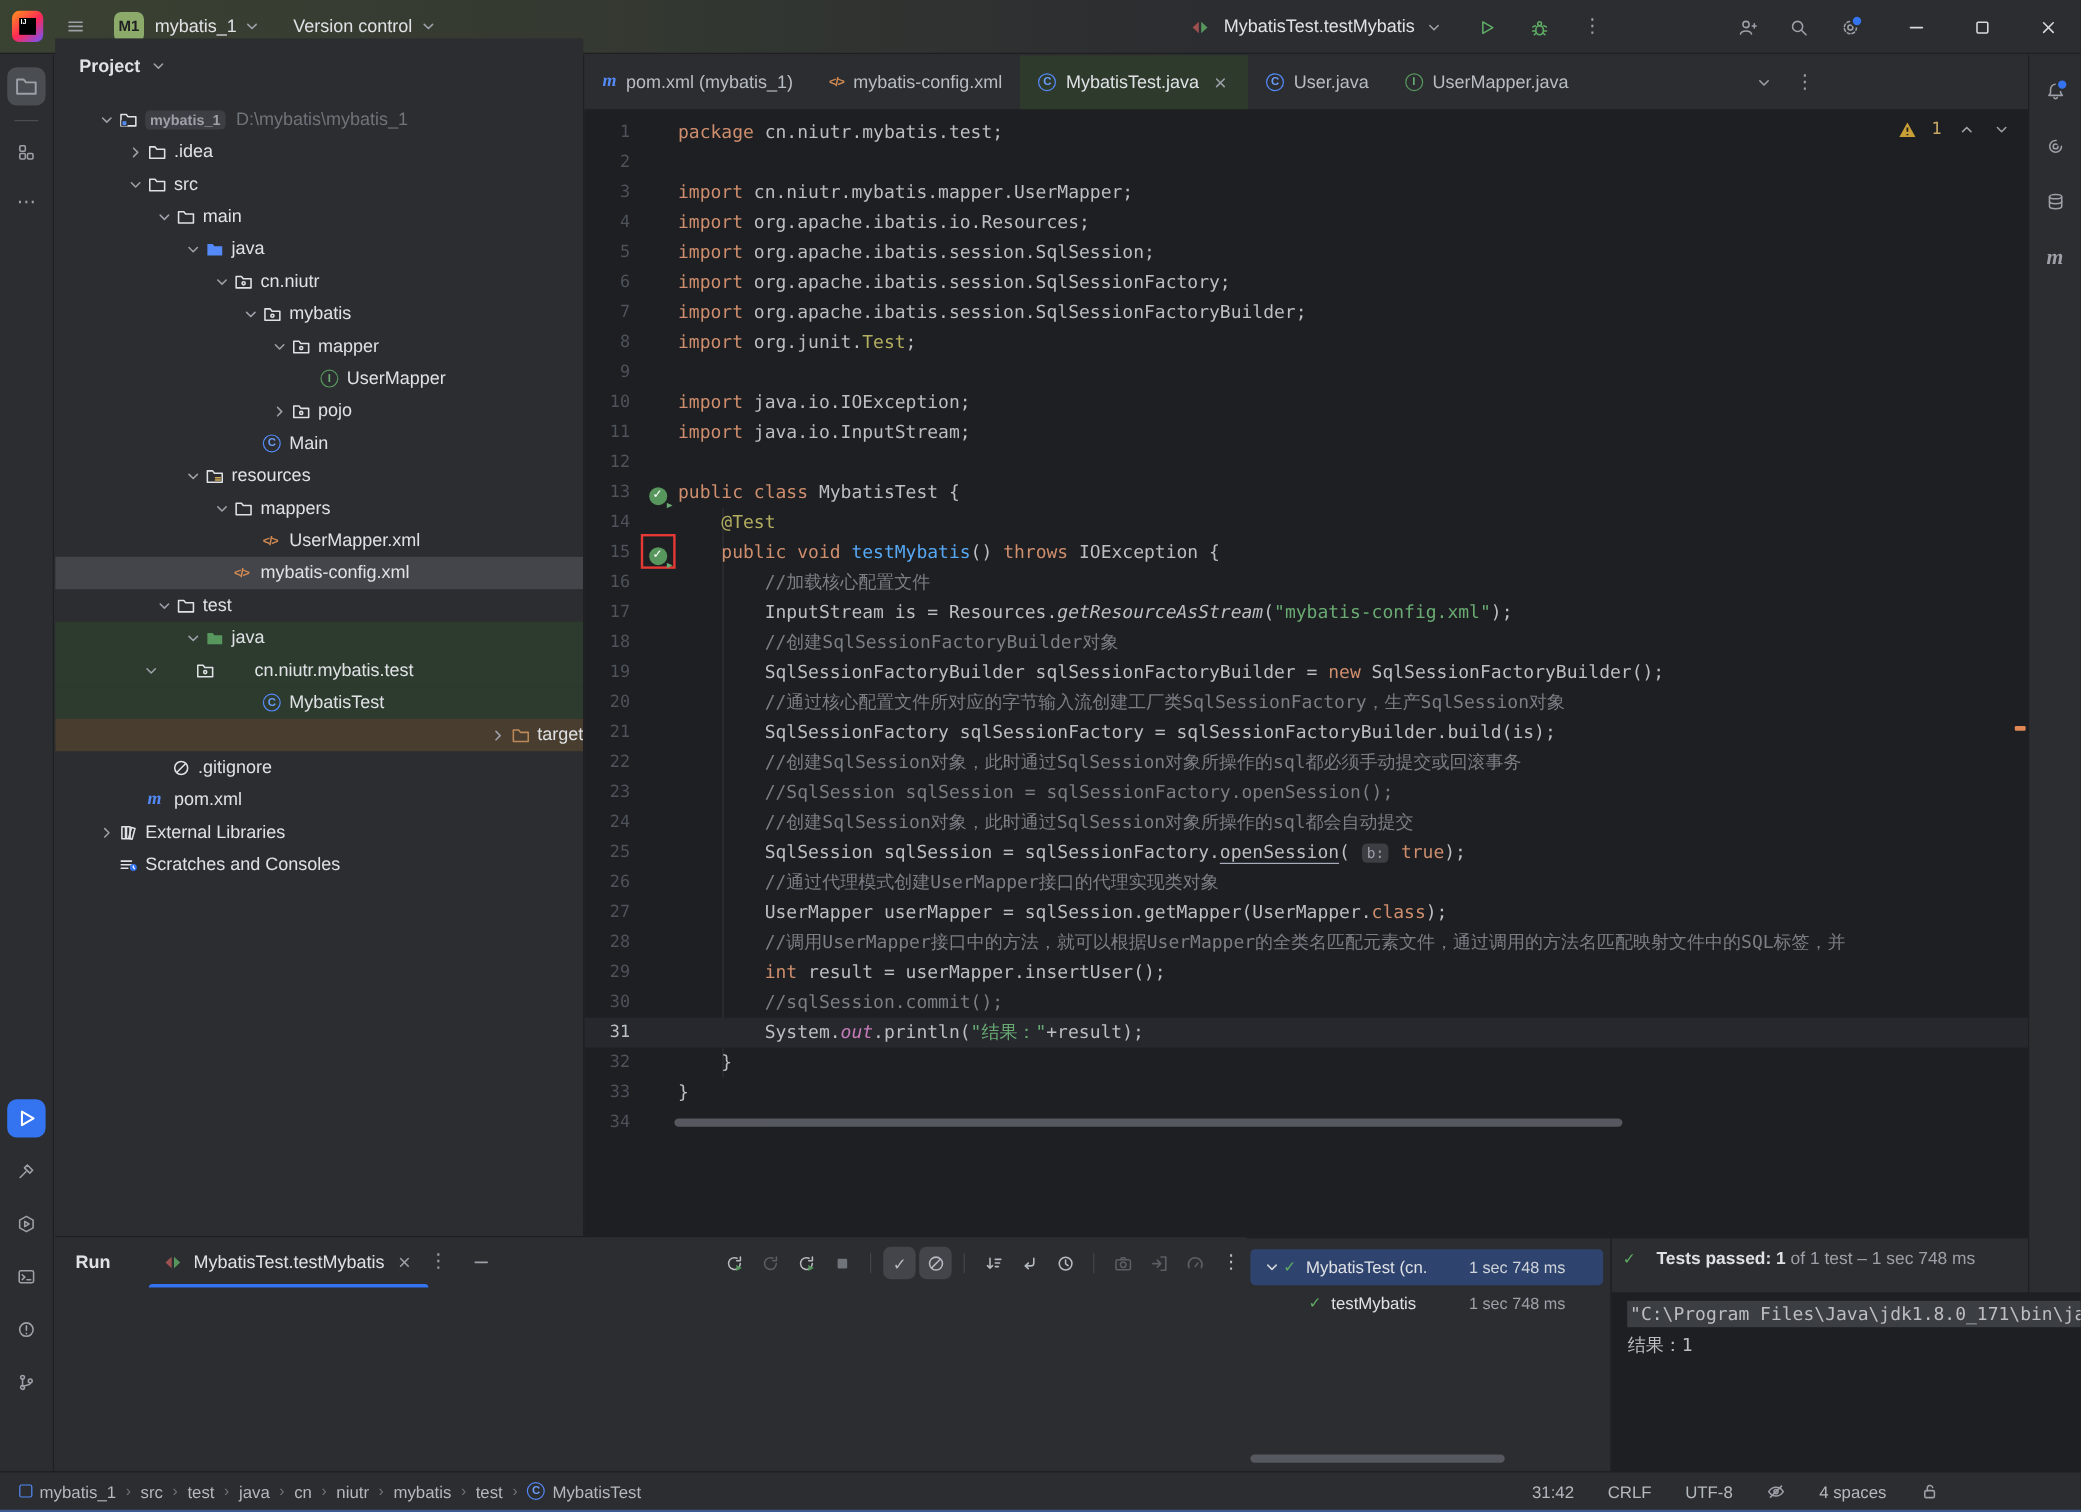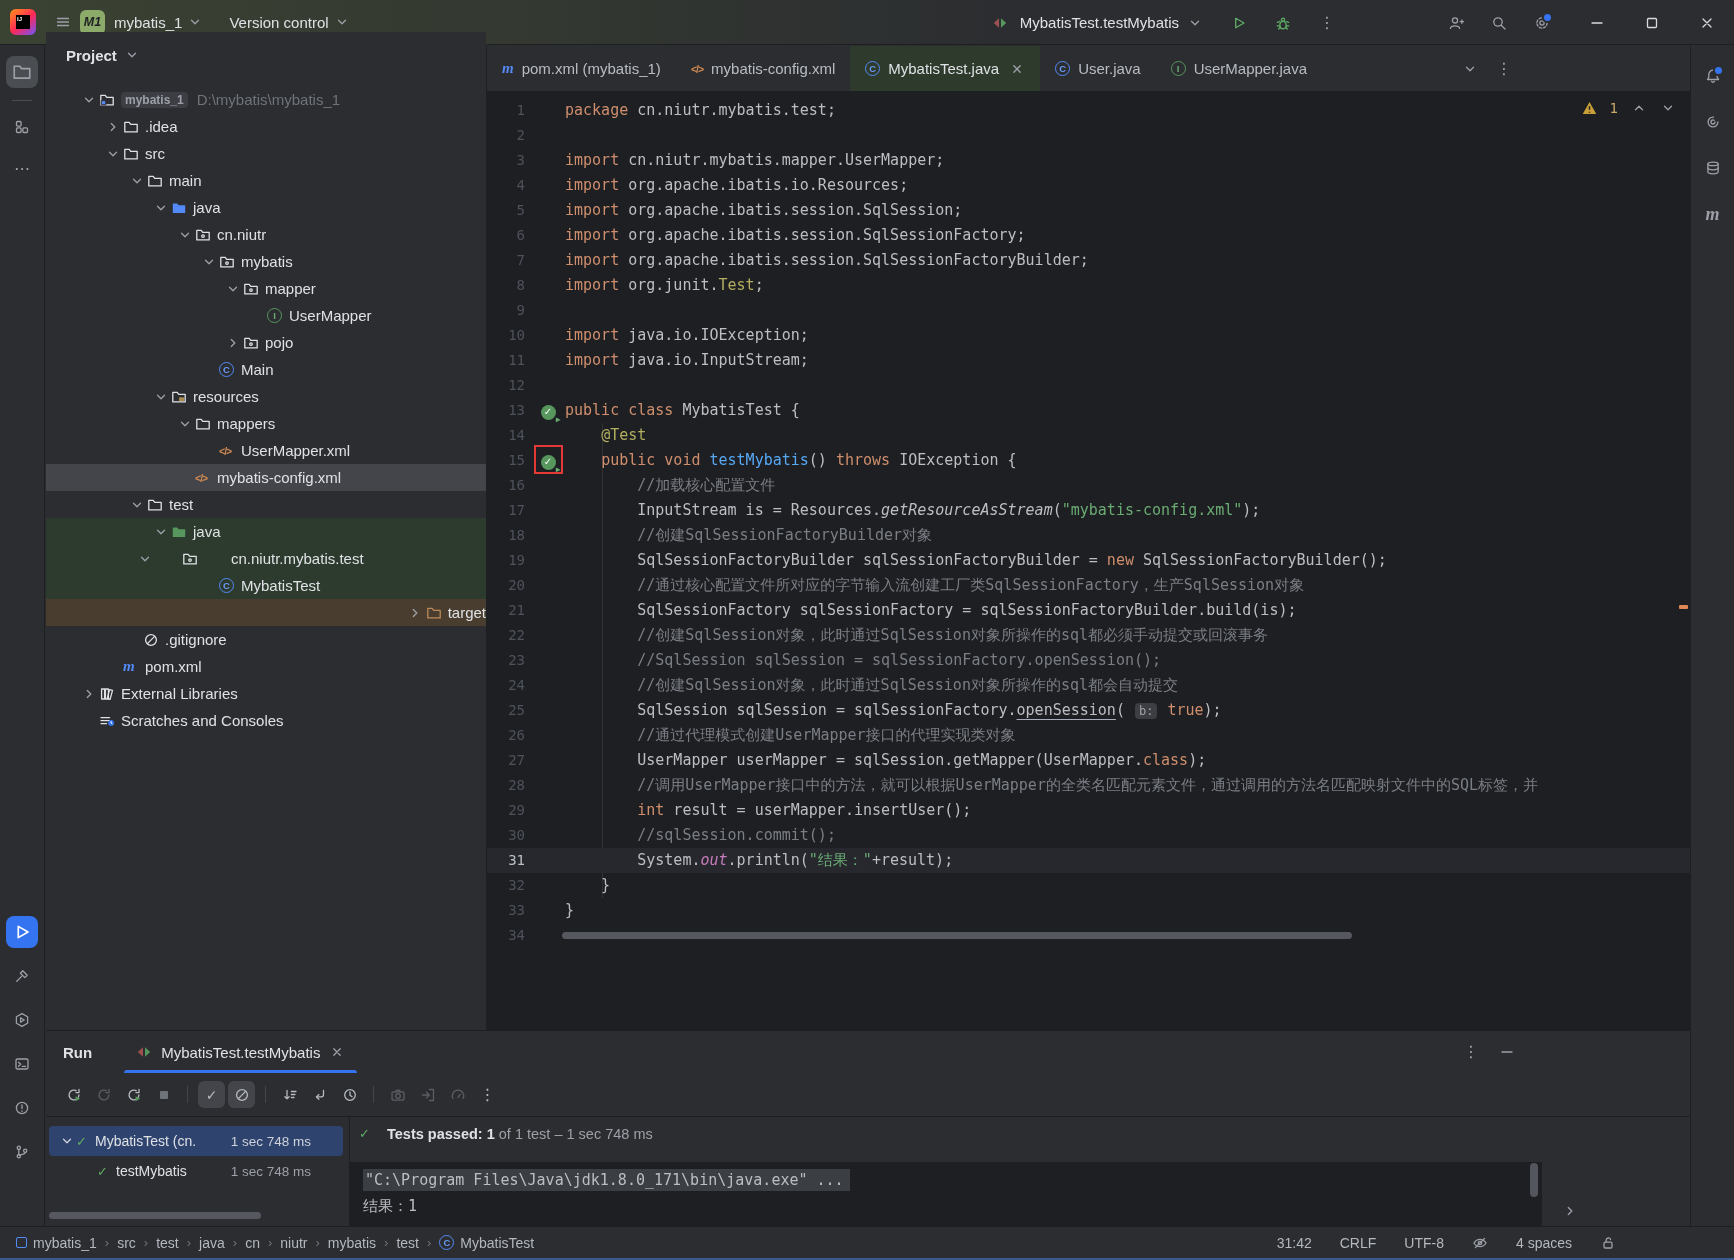--- a/index.html
+++ b/index.html
@@ -18,21 +18,21 @@
   .titlebar { position:absolute; left:0; top:0; right:0; height:45px;
     background:linear-gradient(90deg,#3a4232 0%,#343931 28%,#2b2d30 58%);
     border-bottom:1px solid #1e1f22; display:flex; align-items:center; }
   .logo { width:26px; height:26px; border-radius:6px; margin-left:10px;
     background:linear-gradient(140deg,#ff9419 0%,#fe2857 52%,#6b57ff 100%);
     display:flex; align-items:center; justify-content:center; }
   .logo-inner { width:14px; height:14px; background:#000; display:flex; align-items:flex-start; justify-content:flex-start; }
   .logo-inner span { color:#fff; font-size:6px; font-weight:700; padding:1px 0 0 1px; letter-spacing:0; }
   .tb-btn { height:34px; min-width:34px; border-radius:6px; display:flex; align-items:center; justify-content:center; margin-left:10px; color:#ced0d6; }
   .m1-badge { width:25px; height:25px; border-radius:6px; background:#8caa6a; color:#1e1f22;
-    font-size:12.5px; font-weight:700; display:flex; align-items:center; justify-content:center; margin-left:0;font-style:italic; }
+    font-size:12.5px; font-weight:700; display:flex; align-items:center; justify-content:center; margin-left:15px; }
   .tb-label { margin-left:9px; color:#dfe1e5; }
   .tb-chev { margin-left:5px; color:#9da0a8; }
   .tb-run { position:absolute; right:399px; top:0; height:45px; display:flex; align-items:center; gap:8px; }
   .tb-run-name { color:#dfe1e5; margin-left:4px; }
   .tb-run .gap { width:12px; }
   .tb-actions { position:absolute; right:184px; top:0; height:45px; display:flex; align-items:center; gap:27px; }
   .reldot { position:relative; display:inline-flex; }
   .reldot::after { content:''; position:absolute; top:-3px; right:-3px; width:7px; height:7px;
     border-radius:50%; background:#3574f0; border:2px solid #2b2d30; }
   .win-controls { position:absolute; right:0; top:0; height:45px; display:flex; }
@@ -103,21 +103,21 @@
   .stripe-mark { position:absolute; right:2px; top:513px; width:9px; height:4px; background:#e08855; border-radius:1px; }
 
   
   .right-stripe { position:absolute; right:0; top:46px; width:44px; bottom:32px;
     border-left:1px solid #1e1f22; background:#2b2d30; display:flex; flex-direction:column; align-items:center; }
   .rs-btn { width:32px; height:32px; display:flex; align-items:center; justify-content:center; margin-top:14px; color:#9da0a8; }
   .rs-btn .mvn-ic { color:#9da0a8; font-size:18px; }
 
   
   .run-panel { position:absolute; left:46px; top:1030px; width:1644px; height:198px;
-    background:#2b2d30; border-top:1px solid #1e1f22; display:flex; flex-direction:column; }
+    background:#2b2d30; border-top:1px solid #1e1f22; display:flex; flex-direction:row; }
   .run-header { height:42px; display:flex; align-items:center; padding-left:17px; flex:none; }
   .run-title { font-weight:700; color:#dfe1e5; }
   .run-tab { position:relative; height:100%; display:flex; align-items:center; gap:9px; margin-left:32px; padding:0 12px; }
   .run-tab::after { content:''; position:absolute; left:0; right:0; bottom:0; height:3px; background:#3574f0; border-radius:3px 3px 0 0; }
   .run-tab-label { color:#dfe1e5; }
   .run-tab .close { color:#9da0a8; }
   .run-header-actions { margin-left:auto; margin-right:175px; display:flex; align-items:center; gap:20px; color:#9da0a8; }
   .run-toolbar { height:43px; display:flex; align-items:center; padding-left:14px; gap:3px; flex:none; }
   .rtb-btn { width:27px; height:27px; border-radius:6px; display:flex; align-items:center; justify-content:center; color:#b6bac1; }
   .rtb-btn.active { background:#43454a; }
@@ -549,21 +549,21 @@
               <polyline points="4.5,6.3 8,9.8 11.5,6.3"></polyline>
             </svg>
           </span>
           <span class="ticon">
             <svg width="16" height="16" viewBox="0 0 16 16">
               <path d="M1.8 3.4h4.4l1.5 1.9h6.5v7.6H1.8z" fill="#57965c"></path>
             </svg>
           </span>
           <span class="tlabel">java</span>
         </div>
-        <div class="tree-row bg-green" style="padding-left: 88px; gap: 27px;">
+        <div class="tree-row bg-green" style="padding-left: 69px; gap: 27px;">
           <span class="tchev">
             <svg width="16" height="16" viewBox="0 0 16 16" fill="none" stroke="currentColor" stroke-width="1.3" stroke-linecap="round" stroke-linejoin="round">
               <polyline points="4.5,6.3 8,9.8 11.5,6.3"></polyline>
             </svg>
           </span>
           <span class="ticon">
             <svg width="16" height="16" viewBox="0 0 16 16" fill="none" stroke="currentColor" stroke-width="1.3" stroke-linecap="round" stroke-linejoin="round">
               <path d="M1.8 3.4h4.4l1.5 1.9h6.5v7.6H1.8z"></path>
               <circle cx="8" cy="9.1" r="1.3"></circle>
             </svg>

